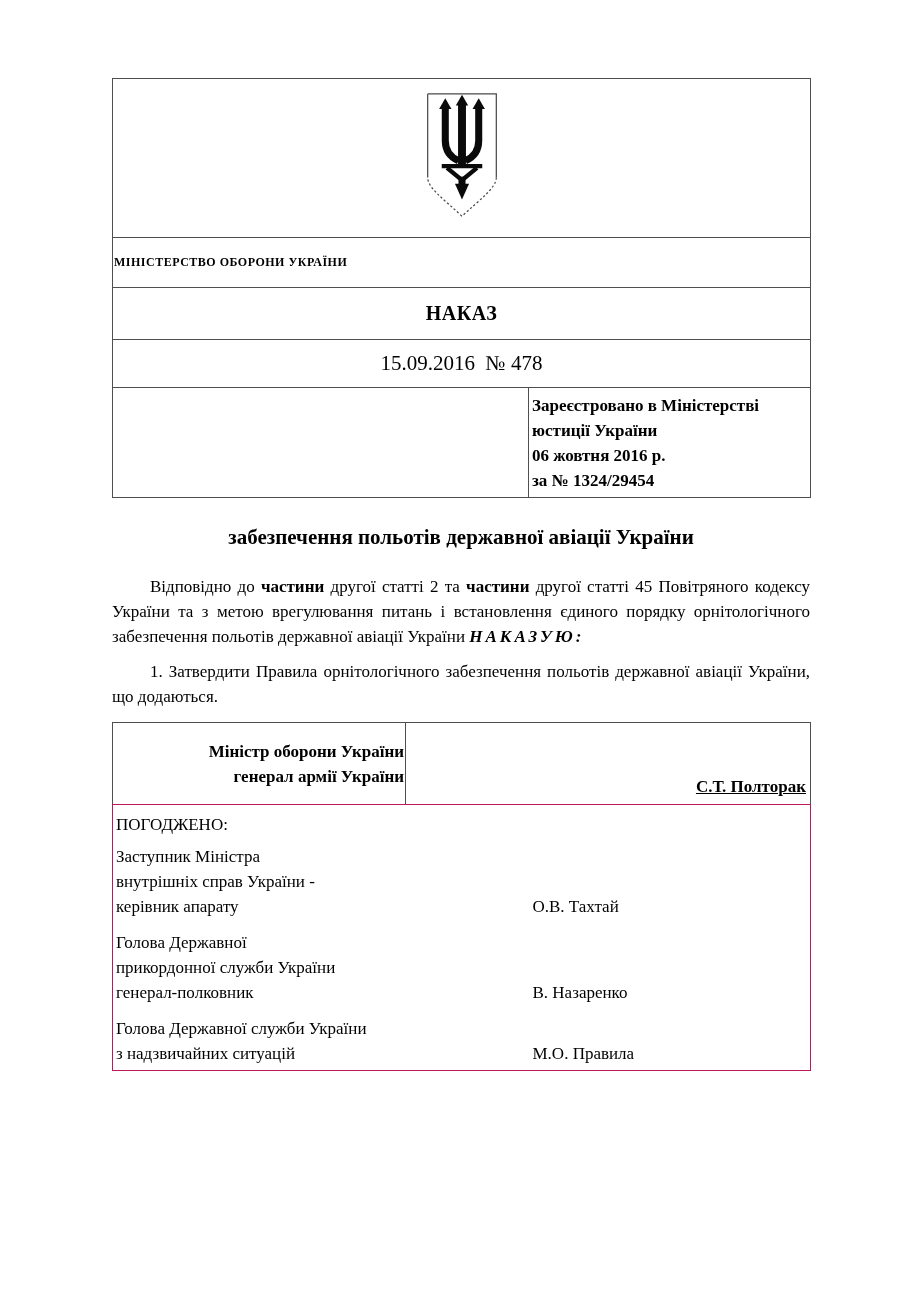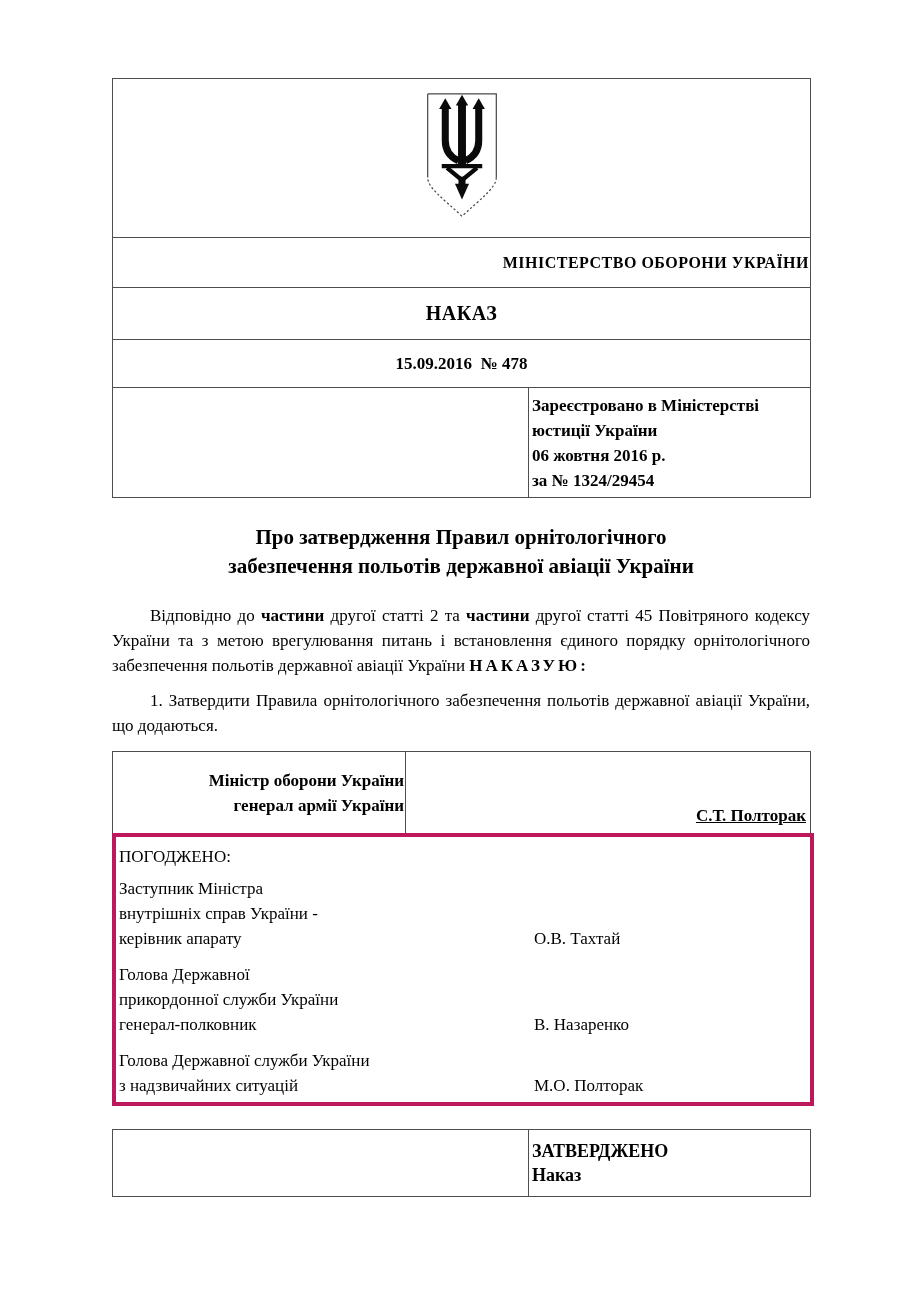--- a/index.html
+++ b/index.html
@@ -12,64 +12,64 @@
     overflow: hidden;
   }
   .doc { padding: 78px 110px 40px 112px; }
 
   table { border-collapse: collapse; table-layout: fixed; width: 698px; }
 
   
   .htable td { border: 1px solid #4f4f4f; }
   .emblem-cell { height: 156px; text-align: center; vertical-align: middle; }
   .ministry-cell {
-    height: 47px; text-align: right; vertical-align: middle;
-    font-weight: bold; font-size: 16px; letter-spacing: .5px; margin-left: 44px;
+    height: 47px; text-align: left; vertical-align: middle;
+    font-weight: bold; font-size: 12px; letter-spacing: .5px; margin-left: 44px;
   }
   .ordertype-cell {
     height: 49px; text-align: center; vertical-align: middle;
     font-weight: bold; font-size: 20px; letter-spacing: .5px;
   }
   .date-cell {
     height: 45px; text-align: center; vertical-align: middle;
-    font-weight: bold; font-size: 17px; white-space: pre-wrap;
+    font-weight: normal; font-size: 21px; white-space: pre-wrap;
   }
   .reg-left { height: 107px; }
   .reg-right {
     font-weight: bold; font-size: 17px; line-height: 25px;
     vertical-align: middle; padding: 4px 2px 4px 3px;
   }
 
   
   .doc-title {
     margin-top: 25px; text-align: center;
     font-weight: bold; font-size: 21px; line-height: 29px;
   }
   .para {
     width: 698px; font-size: 17px; line-height: 25px;
     text-align: justify; text-indent: 38px; margin: 10px 0 0 0;
   }
   .para.first { margin-top: 22px; }
   .b { font-weight: bold; }
-  .spaced { font-weight: bold; letter-spacing: 3px; }
+  .spaced { font-weight: bold; letter-spacing: 3px; font-style: italic; }
 
   
   .stable { margin-top: 13px; }
   .stable td { border: 1px solid #4f4f4f; }
   .pos-cell {
     height: 79px; text-align: right; vertical-align: middle;
     font-weight: bold; font-size: 17px; line-height: 25px;
   }
   .name-cell {
     text-align: right; vertical-align: bottom;
     font-weight: bold; font-size: 17px; padding: 4px 4px 7px 4px; text-decoration: underline;
   }
 
   
-  .atable { margin-top: -1px; border: 4px solid #be185d; }
+  .atable { margin-top: -1px; border: 1px solid #be185d; }
   .atable td { border: none; font-size: 17px; line-height: 25px; }
   .ag-left { vertical-align: top; padding: 2px 4px 9px 3px; }
   .ag-left.head { padding-top: 7px; padding-bottom: 5px; }
   .ag-left.last { padding-bottom: 4px; margin-top: 14px; }
   .ag-right {
     border-left: 1px solid #4f4f4f; text-align: left;
     vertical-align: bottom; padding: 2px 4px 9px 4px;
   }
   .ag-right.last { padding-bottom: 4px; }
 
@@ -134,21 +134,20 @@
       <td class="reg-right">
         <div>Зареєстровано в Міністерстві юстиції України</div>
         <div>06 жовтня 2016 р.</div>
         <div>за № 1324/29454</div>
       </td>
     </tr>
   </tbody>
     </table>
 
   <div class="doc-title">
-    <div>Про затвердження Правил орнітологічного</div>
     <div>забезпечення польотів державної авіації України</div>
   </div>
 
   <p class="para first"><span>Відповідно до </span><span class="b">частини</span><span> другої статті 2 та </span><span class="b">частини</span><span> другої статті 45 Повітряного кодексу України та з метою врегулювання питань і встановлення єдиного порядку орнітологічного забезпечення польотів державної авіації України </span><span class="spaced">НАКАЗУЮ:</span></p>
 
   <p class="para">1. Затвердити Правила орнітологічного забезпечення польотів державної авіації України, що додаються.</p>
 
   <table class="stable">
     <colgroup>
         <col style="width:293px">
@@ -189,34 +188,19 @@
         <div>прикордонної служби України</div>
         <div>генерал-полковник</div>
       </td>
       <td class="ag-right">В. Назаренко</td>
     </tr>
     <tr>
       <td class="ag-left last">
         <div>Голова Державної служби України</div>
         <div>з надзвичайних ситуацій</div>
       </td>
-      <td class="ag-right last">М.О. Полторак</td>
+      <td class="ag-right last">М.О. Правила</td>
     </tr>
   </tbody>
     </table>
 
-  <table class="ztable">
-    <colgroup>
-        <col style="width:416px">
-        <col style="width:282px">
-      </colgroup>
-    <tbody>
-        <tr>
-      <td class="z-left"></td>
-      <td class="z-right">
-        <div>ЗАТВЕРДЖЕНО</div>
-        <div>Наказ</div>
-      </td>
-    </tr>
-  </tbody>
-    </table>
 
 </div>
 
 </body></html>

